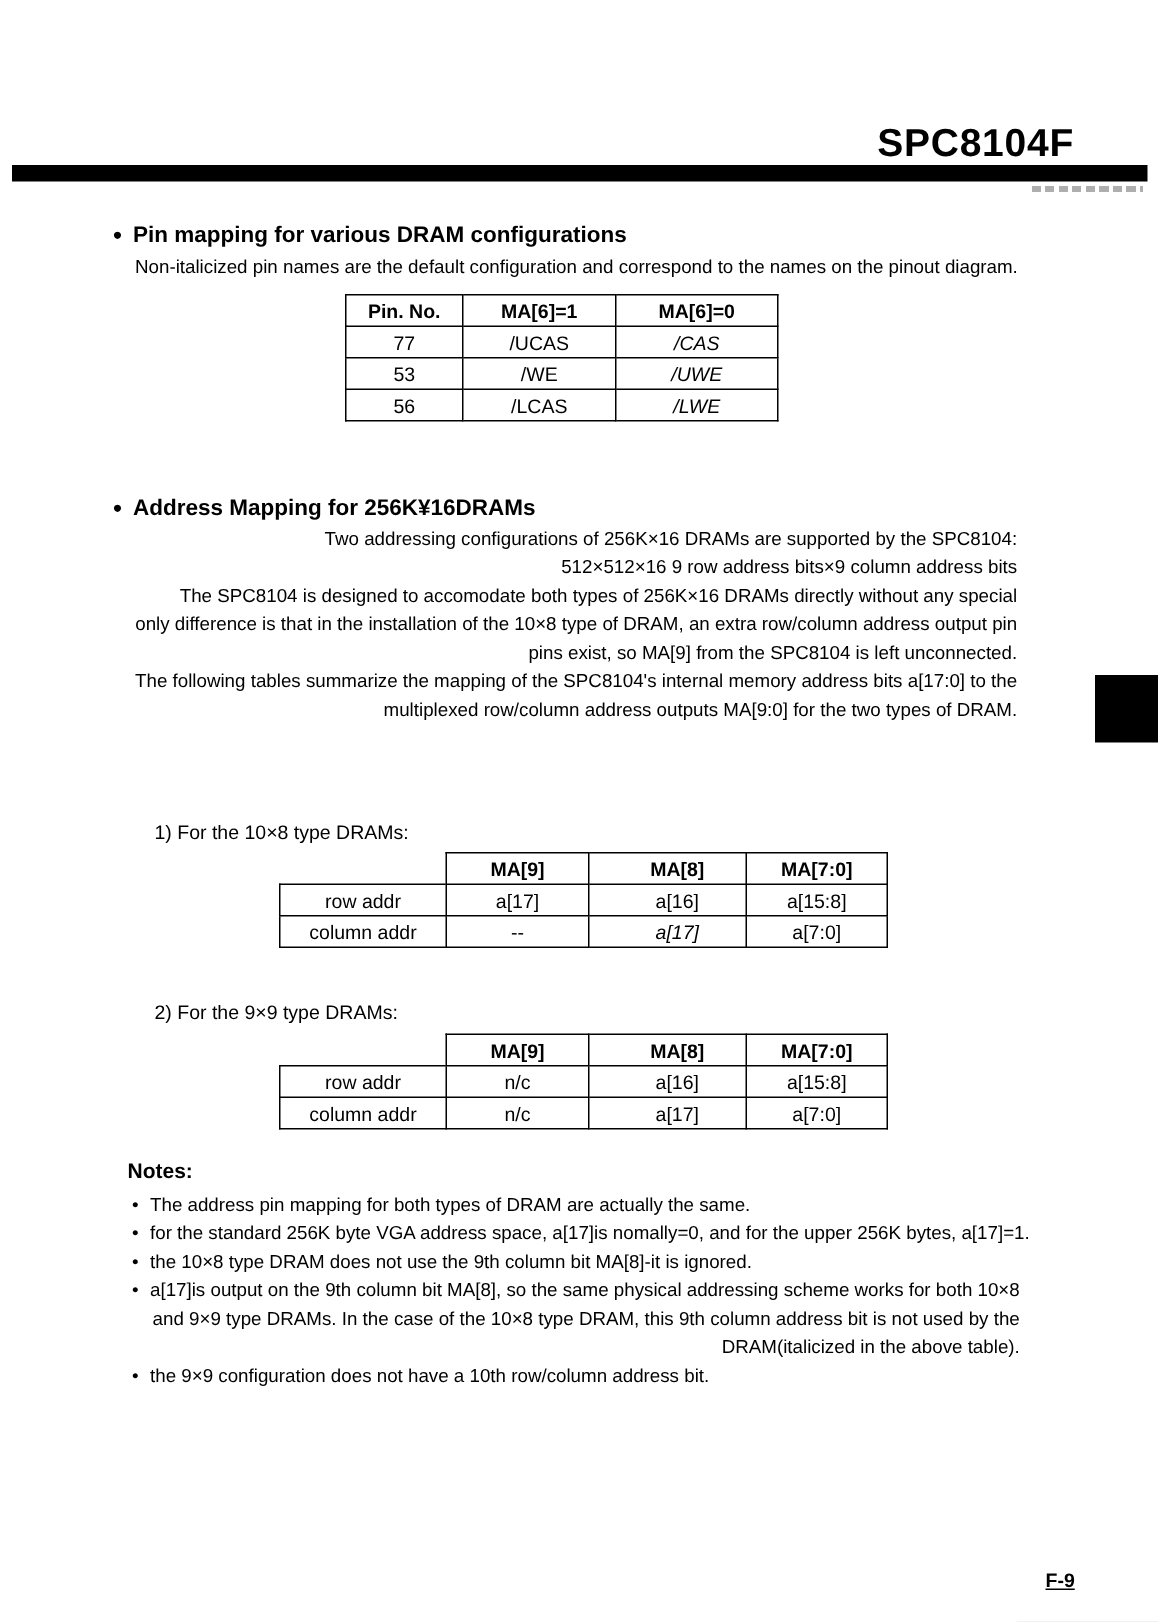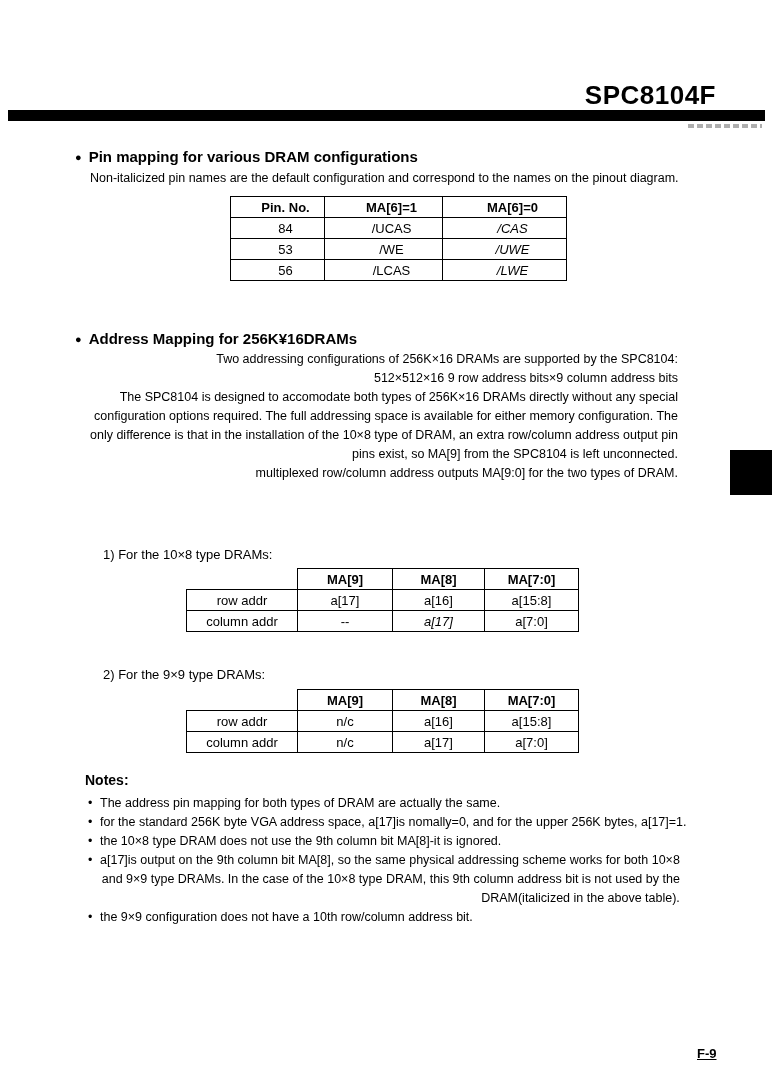--- a/index.html
+++ b/index.html
@@ -35,28 +35,28 @@
   .line { height:19px; line-height:19px;text-align:right; }
 
   
   table { border-collapse:collapse; }
   td, th {
     border:1.6px solid #000;
     font-size:13px; text-align:center;
     padding:0;
   }
   th { font-weight:bold; }
-  .t1 td, .t1 th { height:20px;padding-left:16px; }
+  .t1 td, .t1 th { height:20px; }
   .t1 .c0 { width:77px; }
   .t1 .c1 { width:101px; }
   .t1 .c2 { width:107px; }
   .t2 td, .t2 th { height:20px; }
   .t2 .c0 { width:110px;margin-top:48px; }
   .t2 .c1 { width:94px; }
-  .t2 .c2 { width:91px; }
+  .t2 .c2 { width:91px;padding-left:13px; }
   .t2 .c3 { width:93px; }
   .t2 th.no-border { border:none; }
   .it { font-style:italic; }
   .caption { font-size:13px; white-space:nowrap; }
 
   
   .notes-heading { font-size:14px; font-weight:bold; }
   .note-item { display:flex; }
   .note-bullet { width:12px; font-size:12.5px; line-height:19px; }
   .note-lines { }
@@ -79,21 +79,21 @@
   <div class="abs bodytext" style="left:90px; top:171px;">Non-italicized pin names are the default configuration and correspond to the names on the pinout diagram.</div>
 
   <table class="abs t1" style="left:230px; top:196px;">
     <tbody>
         <tr>
       <th class="c0">Pin. No.</th>
       <th class="c1">MA[6]=1</th>
       <th class="c2">MA[6]=0</th>
     </tr>
     <tr>
-      <td class="c0">84</td>
+      <td class="c0">77</td>
       <td class="c1">/UCAS</td>
       <td class="c2 it">/CAS</td>
     </tr>
     <tr>
       <td class="c0">53</td>
       <td class="c1">/WE</td>
       <td class="c2 it">/UWE</td>
     </tr>
     <tr>
       <td class="c0">56</td>
@@ -104,23 +104,23 @@
     </table>
 
   <div class="abs heading" style="left:75px; top:330px;">
     <span class="bullet">●</span><span>Address Mapping for 256K¥16DRAMs</span>
   </div>
 
   <div class="abs bodytext" style="left:90px; top:350px;">
     <div class="line">Two addressing configurations of 256K×16 DRAMs are supported by the SPC8104:</div>
     <div class="line">512×512×16     9 row address bits×9 column address bits</div>
     <div class="line">The SPC8104 is designed to accomodate both types of 256K×16 DRAMs directly without any special</div>
-    <div class="line">configuration options required. The full addressing space is available for either memory configuration. The</div>
     <div class="line">only difference is that in the installation of the 10×8 type of DRAM, an extra row/column address output pin</div>
     <div class="line">pins exist, so MA[9] from the SPC8104 is left unconnected.</div>
+    <div class="line">The following tables summarize the mapping of the SPC8104's internal memory address bits a[17:0] to the</div>
     <div class="line">multiplexed row/column address outputs MA[9:0] for the two types of DRAM.</div>
   </div>
 
   <div class="abs caption" style="left:103px; top:547px;">1) For the 10×8 type DRAMs:</div>
   <table class="abs t2" style="left:186px; top:568px;">
     <tbody>
         <tr>
       <th class="c0 no-border"></th>
       <th class="c1">MA[9]</th>
       <th class="c2">MA[8]</th>

